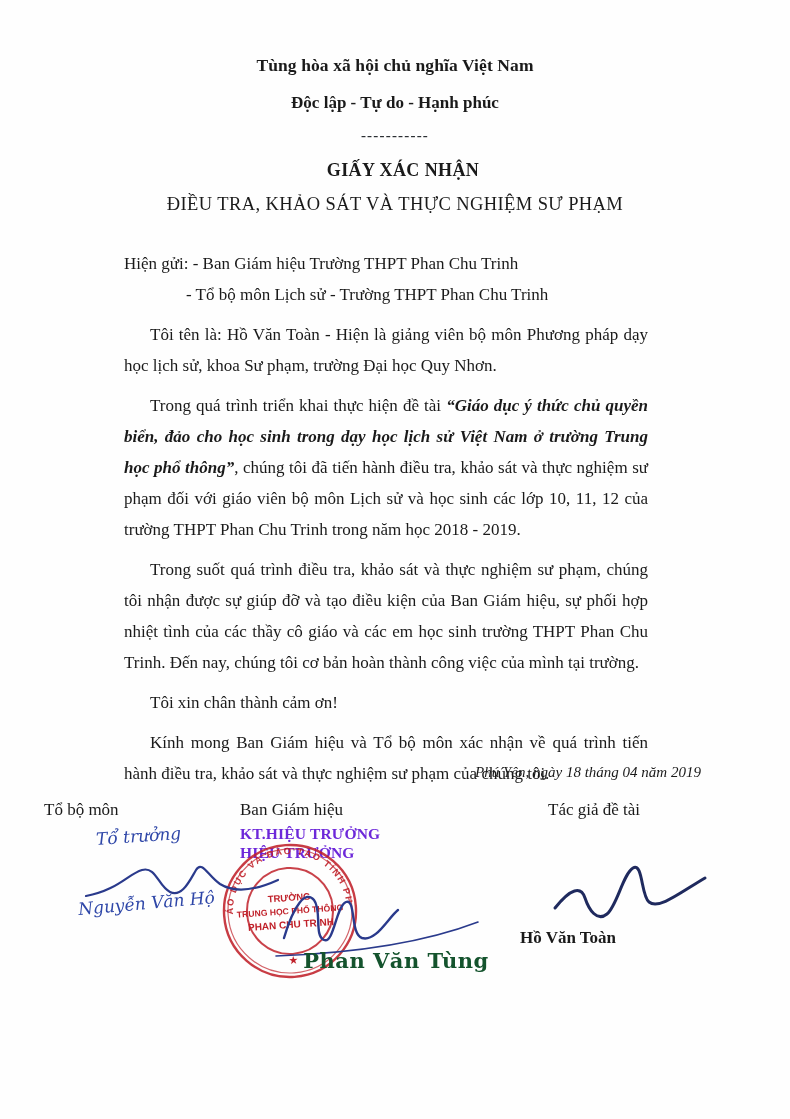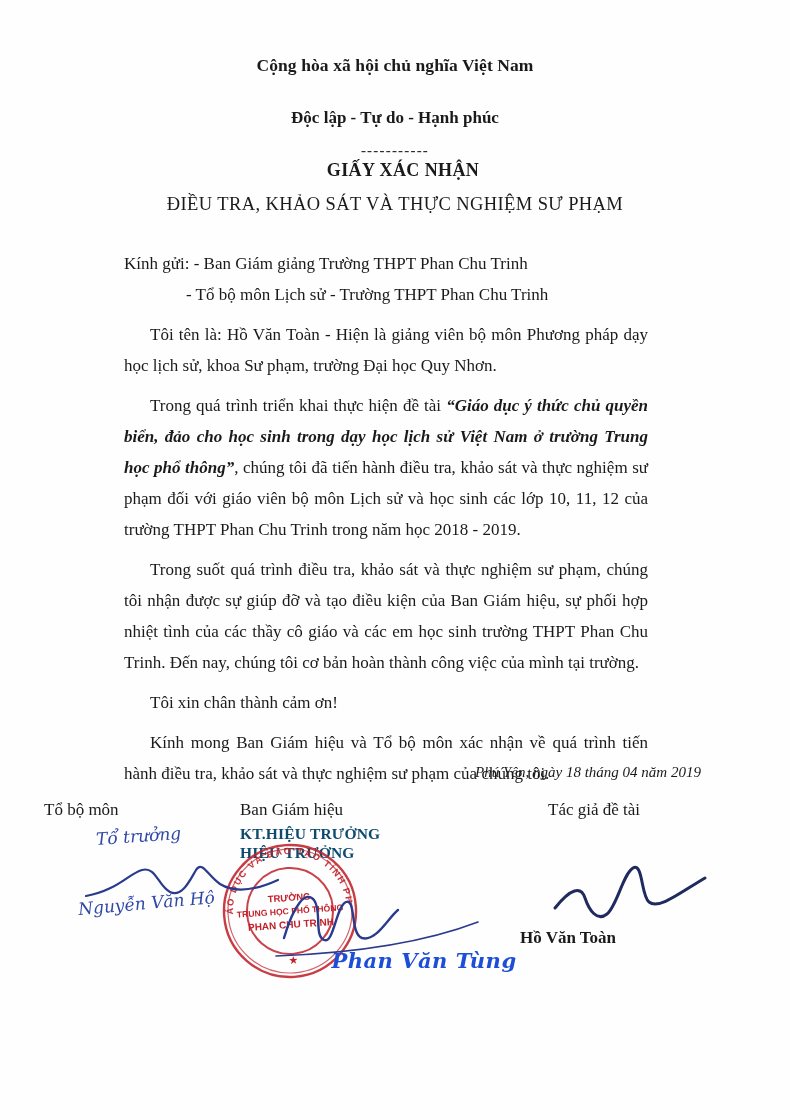--- a/index.html
+++ b/index.html
@@ -32,21 +32,21 @@
   }
   .nation-line {
     font-size: 17.5px;
     font-weight: bold;
     letter-spacing: 0.1px;
     line-height: 1.2;
   }
   .motto-line {
     font-size: 17px;
     font-weight: bold;
-    margin-top: 32px;
+    margin-top: 17px;
     line-height: 1.2;
   }
   .rule-dashes {
     margin-top: 14px;
     font-size: 15px;
     font-weight: bold;
     letter-spacing: 1.2px;
     color: #2b2f33;
   }
 
@@ -131,21 +131,21 @@
   .sig-col.left   { left: 44px;  width: 220px; }
   .sig-col.center { left: 240px; width: 260px; }
   .sig-col.right  { left: 548px; width: 230px; }
 
   .sig-head {
     font-size: 17px;
     line-height: 20px;
   }
 
   .sig-red-head {
-    color: #0c4a6e;
+    color: #6d28d9;
     font-weight: bold;
     font-size: 15.5px;
     line-height: 19px;
     letter-spacing: 0.2px;
     font-family: "Liberation Serif", serif;
   }
 
   
   .stamp {
     position: absolute;
@@ -164,27 +164,25 @@
   .ink-left   { left: 78px;  top: 818px;  width: 230px; height: 120px; }
   .ink-center { left: 270px; top: 860px;  width: 220px; height: 110px; }
   .ink-right  { left: 545px; top: 852px;  width: 190px; height: 90px; }
 
   .red-script {
     position: absolute;
     left: 296px;
     top: 948px;
     width: 200px;
     text-align: center;
-    color: #1d4ed8;
+    color: #14532d;
     font-family: "DejaVu Serif", serif;
-    font-style: italic;
     font-weight: bold;
     font-size: 21px;
     letter-spacing: 0.5px;
-    margin-left: 28px;
   }
 
   .hand-tt {
     position: absolute;
     left: 96px;
     top: 826px;
     color: #2f47a8;
     font-family: "DejaVu Serif", serif;
     font-style: italic;
     font-size: 17px;
@@ -211,33 +209,33 @@
     font-size: 17px;
     font-weight: bold;
   }
 </style>
 </head>
 <body>
 
 <div class="page">
 
   <div class="header-block">
-    <div class="nation-line">Cộng hòa xã hội chủ nghĩa Việt Nam</div>
+    <div class="nation-line">Tùng hòa xã hội chủ nghĩa Việt Nam</div>
     <div class="motto-line">Độc lập - Tự do - Hạnh phúc</div>
     <div class="rule-dashes">-----------</div>
   </div>
 
   <div class="doc-title">
     <div class="title-main">GIẤY XÁC NHẬN</div>
     <div class="title-sub">ĐIỀU TRA, KHẢO SÁT VÀ THỰC NGHIỆM SƯ PHẠM</div>
   </div>
 
   <div class="body-block">
 
-    <div class="addr-line">Kính gửi: - Ban Giám giảng Trường THPT Phan Chu Trinh</div>
+    <div class="addr-line">Hiện gửi: - Ban Giám hiệu Trường THPT Phan Chu Trinh</div>
     <div class="addr-line indent">- Tổ bộ môn Lịch sử - Trường THPT Phan Chu Trinh</div>
 
     <div class="para"><span class="ind"></span><span>Tôi tên là: Hồ Văn Toàn - Hiện là giảng viên bộ môn Phương pháp dạy học lịch sử, khoa Sư phạm, trường Đại học Quy Nhơn.</span></div>
 
     <div class="para"><span class="ind"></span><span>Trong quá trình triển khai thực hiện đề tài </span><span class="topic">“Giáo dục ý thức chủ quyền biển, đảo cho học sinh trong dạy học lịch sử Việt Nam ở trường Trung học phổ thông”</span><span>, chúng tôi đã tiến hành điều tra, khảo sát và thực nghiệm sư phạm đối với giáo viên bộ môn Lịch sử và học sinh các lớp 10, 11, 12 của trường THPT Phan Chu Trinh trong năm học 2018 - 2019.</span></div>
 
     <div class="para"><span class="ind"></span><span>Trong suốt quá trình điều tra, khảo sát và thực nghiệm sư phạm, chúng tôi nhận được sự giúp đỡ và tạo điều kiện của Ban Giám hiệu, sự phối hợp nhiệt tình của các thầy cô giáo và các em học sinh trường THPT Phan Chu Trinh. Đến nay, chúng tôi cơ bản hoàn thành công việc của mình tại trường.</span></div>
 
     <div class="para"><span class="ind"></span><span>Tôi xin chân thành cảm ơn!</span></div>
 

